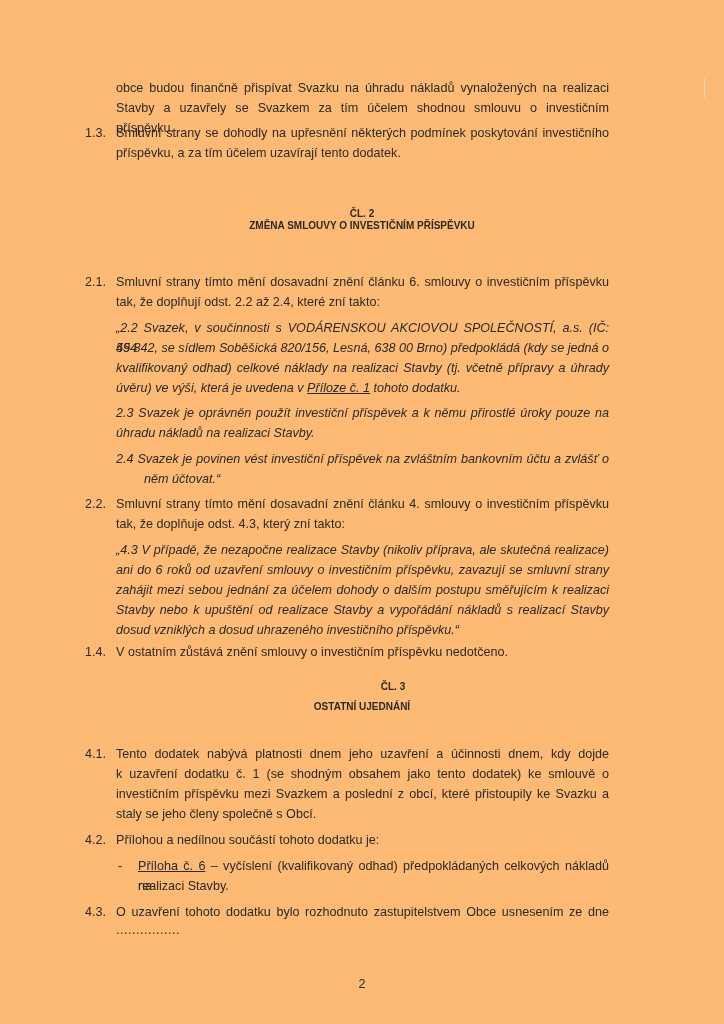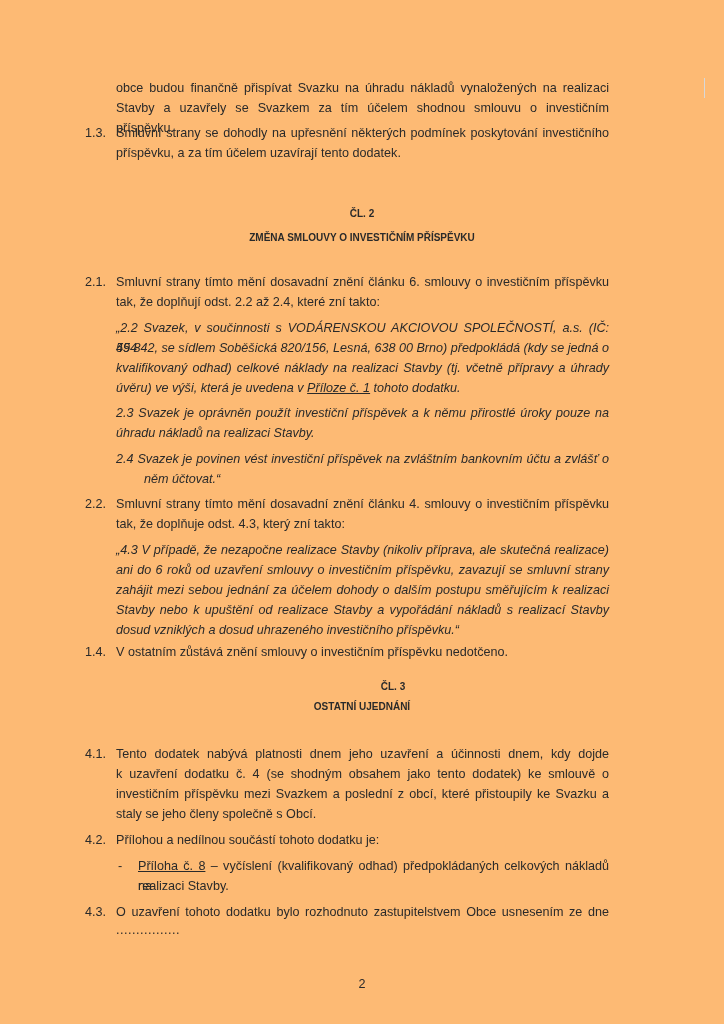--- a/index.html
+++ b/index.html
@@ -39,21 +39,21 @@
   <div class="margin-mark"></div>
 
   <div class="para jl" style="top:78px;">obce budou finančně přispívat Svazku na úhradu nákladů vynaložených na realizaci</div>
   <div class="para" style="top:98px;">Stavby a uzavřely se Svazkem za tím účelem shodnou smlouvu o investičním příspěvku.</div>
 
   <div class="num" style="top:123px;">1.3.</div>
   <div class="para jl" style="top:123px;">Smluvní strany se dohodly na upřesnění některých podmínek poskytování investičního</div>
   <div class="para" style="top:143px;">příspěvku, a za tím účelem uzavírají tento dodatek.</div>
 
   <div class="heading" style="top:204px;">ČL. 2</div>
-  <div class="heading" style="top:228px;">ZMĚNA SMLOUVY O INVESTIČNÍM PŘÍSPĚVKU</div>
+  <div class="heading" style="top:216px;">ZMĚNA SMLOUVY O INVESTIČNÍM PŘÍSPĚVKU</div>
 
   <div class="num" style="top:272px;">2.1.</div>
   <div class="para jl" style="top:272px;">Smluvní strany tímto mění dosavadní znění článku 6. smlouvy o investičním příspěvku</div>
   <div class="para" style="top:292px;">tak, že doplňují odst. 2.2 až 2.4, které zní takto:</div>
 
   <div class="quote jl" style="top:318px;">„2.2 Svazek, v součinnosti s VODÁRENSKOU AKCIOVOU SPOLEČNOSTÍ, a.s. (IČ: 494</div>
   <div class="quote jl" style="top:338px;">55 842, se sídlem Soběšická 820/156, Lesná, 638 00 Brno) předpokládá (kdy se jedná o</div>
   <div class="quote jl" style="top:358px;">kvalifikovaný odhad) celkové náklady na realizaci Stavby (tj. včetně přípravy a úhrady</div>
   <div class="quote" style="top:378px;"><span>úvěru) ve výši, která je uvedena v </span><span class="u">Příloze č. 1</span><span> tohoto dodatku.</span></div>
 
@@ -73,29 +73,29 @@
   <div class="quote jl" style="top:600px;">Stavby nebo k upuštění od realizace Stavby a vypořádání nákladů s realizací Stavby</div>
   <div class="quote" style="top:620px;">dosud vzniklých a dosud uhrazeného investičního příspěvku.“</div>
 
   <div class="num" style="top: 642px;">1.4.</div>
 
   <div class="heading" style="top:677px;margin-left:31px;">ČL. 3</div>
   <div class="heading" style="top:697px;">OSTATNÍ UJEDNÁNÍ</div>
 
   <div class="num" style="top:744px;">4.1.</div>
   <div class="para jl" style="top:744px;">Tento dodatek nabývá platnosti dnem jeho uzavření a účinnosti dnem, kdy dojde</div>
-  <div class="para jl" style="top:764px;">k uzavření dodatku č. 4 (se shodným obsahem jako tento dodatek) ke smlouvě o</div>
+  <div class="para jl" style="top:764px;">k uzavření dodatku č. 1 (se shodným obsahem jako tento dodatek) ke smlouvě o</div>
   <div class="para jl" style="top:784px;">investičním příspěvku mezi Svazkem a poslední z obcí, které přistoupily ke Svazku a</div>
   <div class="para" style="top:804px;">staly se jeho členy společně s Obcí.</div>
 
   <div class="num" style="top:830px;">4.2.</div>
   <div class="para" style="top:830px;">Přílohou a nedílnou součástí tohoto dodatku je:</div>
 
   <div class="bullet-dash" style="top:856px;">-</div>
-  <div class="bullet-text" style="top:856px;"><span class="u">Příloha č. 8</span><span> – vyčíslení (kvalifikovaný odhad) předpokládaných celkových nákladů na</span></div>
+  <div class="bullet-text" style="top:856px;"><span class="u">Příloha č. 6</span><span> – vyčíslení (kvalifikovaný odhad) předpokládaných celkových nákladů na</span></div>
   <div class="bullet-text" style="top:876px;">realizaci Stavby.</div>
 
   <div class="num" style="top:902px;">4.3.</div>
   <div class="para jl" style="top:902px;">O uzavření tohoto dodatku bylo rozhodnuto zastupitelstvem Obce usnesením ze dne</div>
   <div class="dots" style="top:920px;">................</div>
 
   <div class="pagenum">2</div>
 </div>
 
 <style>

